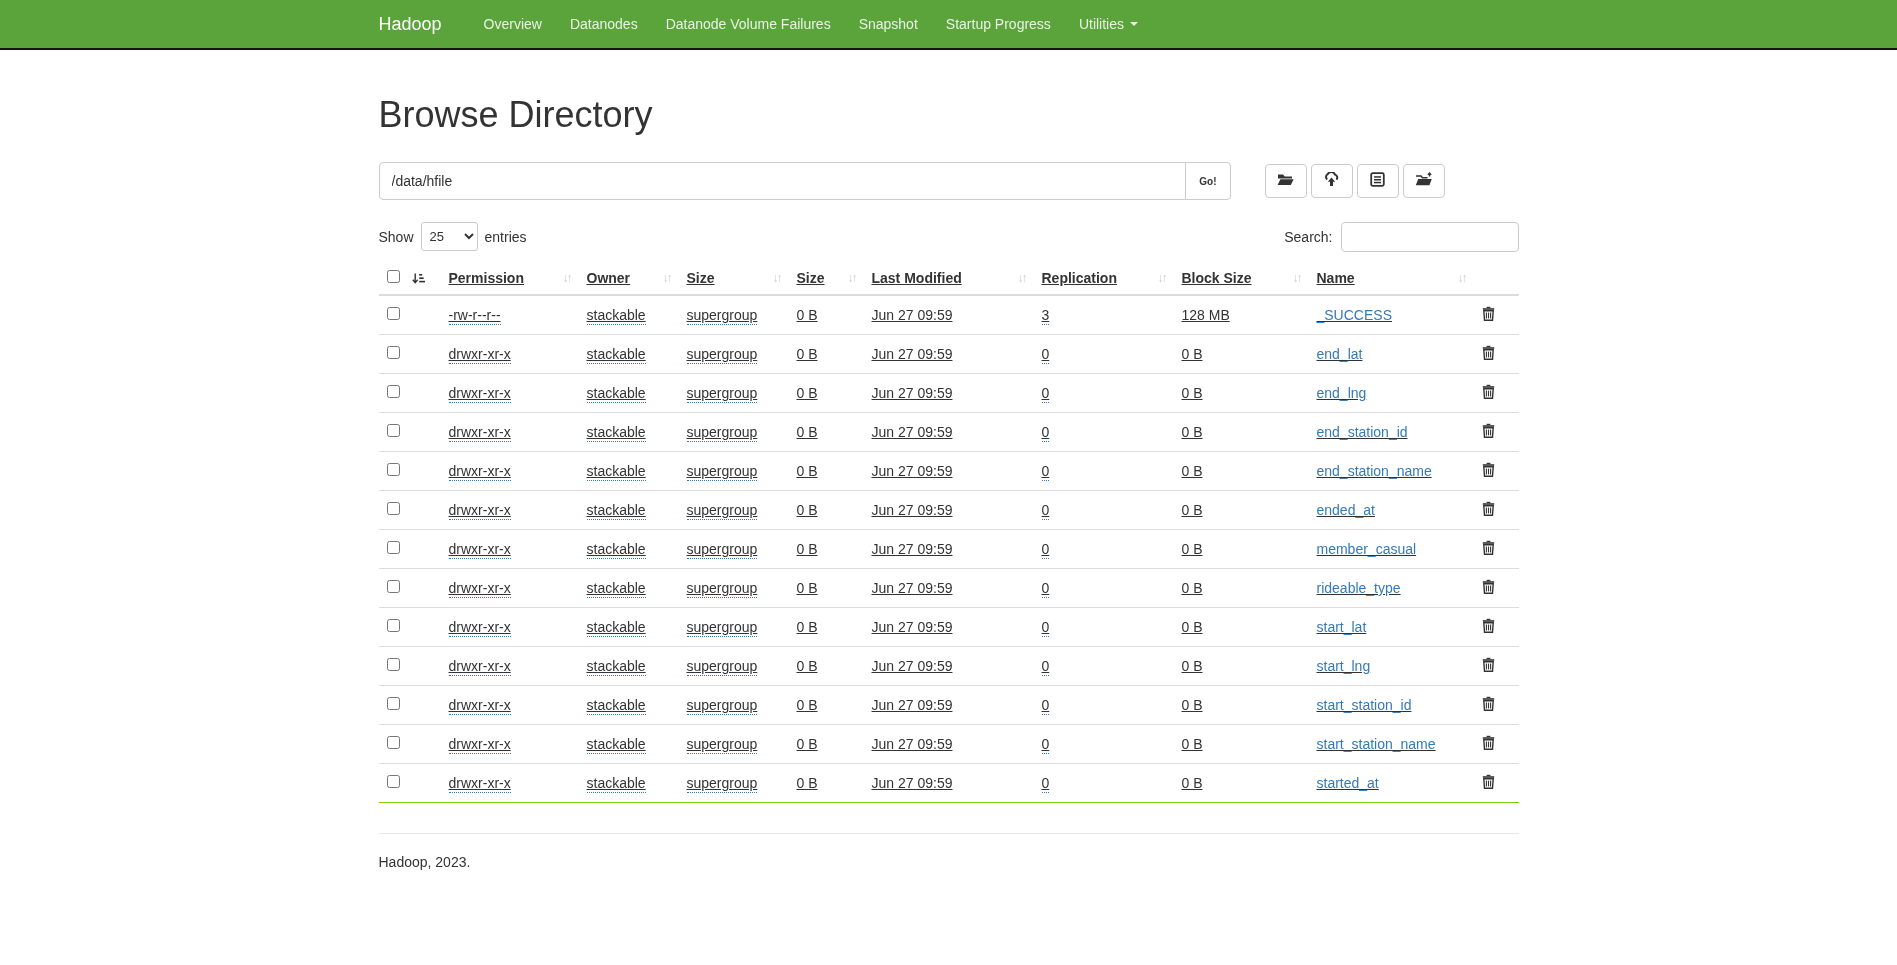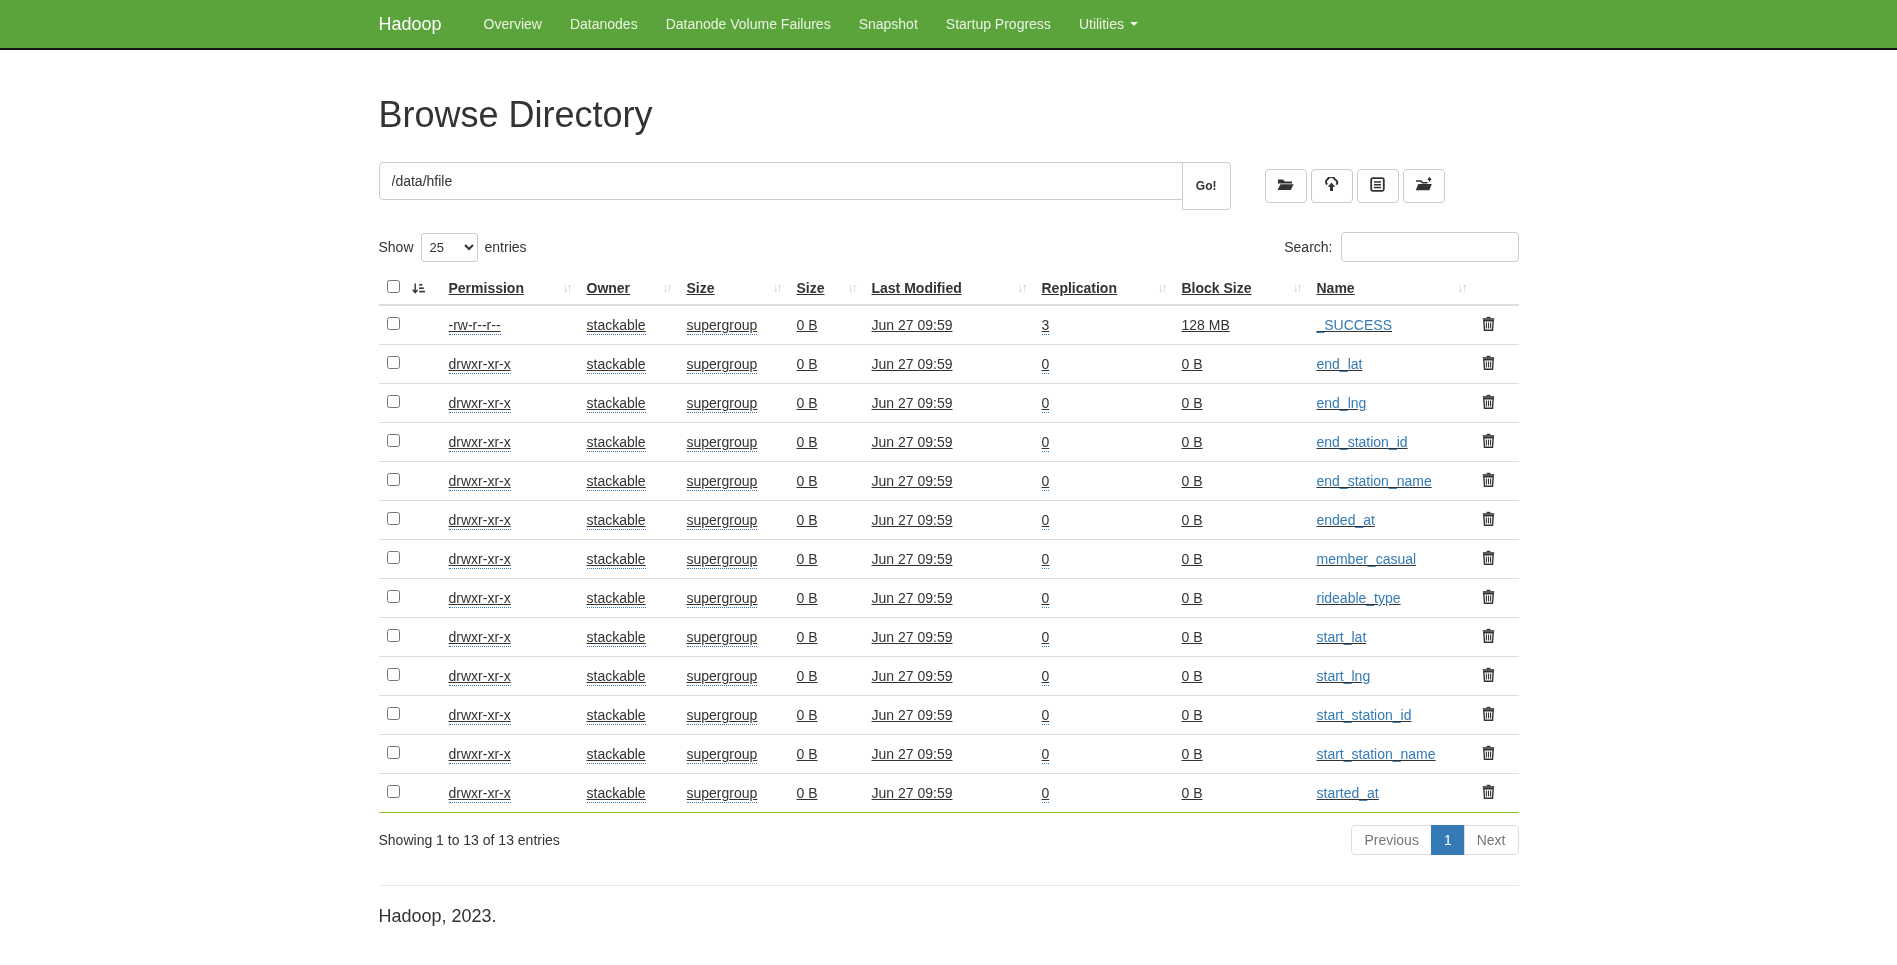--- a/index.html
+++ b/index.html
@@ -19,28 +19,28 @@
            border-top:4px solid #e9f4e2; border-left:4px solid transparent; border-right:4px solid transparent; }
   
   .container { width:1170px; margin:0 auto; padding:0 15px; }
   h1 { font-size:36px; font-weight:500; margin:44px 0 26px; color:#333; }
   
   .path-row { display:flex; margin-bottom:22px; }
   .input-group { display:flex; width:852px; flex:0 0 852px; }
   .dir-input { flex:1; height:38px; border:1px solid #ccc; border-radius:4px 0 0 4px;
                padding:6px 12px; font-size:14px; color:#333; outline:none;
                font-family:"Liberation Sans","DejaVu Sans",sans-serif; }
-  .go-btn { height:48px; padding:6px 13px; margin-left:-1px; border:1px solid #ccc;
-            border-radius:0 4px 4px 0; background:#fff; font-weight:700; font-size:12px;
+  .go-btn { height:38px; padding:6px 13px; margin-left:-1px; border:1px solid #ccc;
+            border-radius:0 4px 4px 0; background:#fff; font-weight:700; font-size:10px;
             color:#333; cursor:pointer; font-family:inherit; }
   .btn-toolbar { display:flex; gap:4px; margin-left:34px; align-items:center; }
   .icon-btn { width:42px; height:34px; border:1px solid #ccc; border-radius:4px; background:#fff;
               display:flex; align-items:center; justify-content:center; cursor:pointer; padding:0; }
   
-  .controls-row { display:flex; justify-content:space-between; align-items:center; margin:14px 0 10px; }
+  .controls-row { display:flex; justify-content:space-between; align-items:flex-start; margin:14px 0 10px; }
   .show-entries { display:flex; align-items:center; }
   .page-size { height:29px; border:1px solid #ccc; border-radius:3px; margin:0 7px; padding:2px 4px;
                font-size:13px; color:#333; font-family:inherit; background:#fff; min-width:57px; }
   .search-box { display:flex; align-items:center; }
   .search-input { height:30px; width:178px; border:1px solid #ccc; border-radius:4px;
                   margin-left:8px; padding:4px 8px; font-size:14px; outline:none; font-family:inherit; }
   
   table { width:100%; border-collapse:collapse; table-layout:fixed; border-bottom:1px solid #84cc16;text-decoration:underline; }
   th { font-weight:700; text-align:left; padding:8px; border-bottom:2px solid #ddd;
        position:relative; font-size:14px; cursor:pointer; white-space:nowrap; }
@@ -55,21 +55,21 @@
   input[type=checkbox] { width:13px; height:13px; margin:0; cursor:pointer; }
   
   .table-footer { display:flex; justify-content:space-between; align-items:center; margin-top:12px; }
   .pagination { display:flex; list-style:none; margin:0; padding:0; }
   .pagination li { padding:6px 12px; border:1px solid #ddd; margin-left:-1px; background:#fff;
                    color:#777; cursor:pointer; font-size:14px; }
   .pagination li:first-child { border-radius:4px 0 0 4px; margin-left:0; }
   .pagination li:last-child { border-radius:0 4px 4px 0; }
   .pagination li.active { background:#337ab7; border-color:#337ab7; color:#fff; }
   hr { border:none; border-top:1px solid #e8e8e8; margin:30px 0 20px; }
-  .site-footer { font-size:18px; color:#333; padding-bottom:30px; }
+  .site-footer { font-size:14px; color:#333; padding-bottom:30px; }
 </style>
 </head>
 <body>
 
 <nav class="navbar">
   <div class="nav-container">
     <a class="brand">Hadoop</a>
     <ul class="nav-items" id="nav-items">
         <li class="nav-item">Overview</li>
         <li class="nav-item">Datanodes</li>
@@ -436,24 +436,16 @@
                   <path d="M1.8 4.8 h9.4 l-0.7 9.4 h-8 z" fill="none" stroke="#333" stroke-width="1.4"></path>
                   <line x1="4.4" y1="6.6" x2="4.4" y2="12.4" stroke="#333" stroke-width="1.1"></line>
                   <line x1="6.5" y1="6.6" x2="6.5" y2="12.4" stroke="#333" stroke-width="1.1"></line>
                   <line x1="8.6" y1="6.6" x2="8.6" y2="12.4" stroke="#333" stroke-width="1.1"></line>
                 </svg></span>
             </button></td>
         </tr>
       </tbody>
   </table>
 
-  <div class="table-footer">
-    <div>Showing 1 to 13 of 13 entries</div>
-    <ul class="pagination">
-      <li>Previous</li>
-      <li class="active">1</li>
-      <li>Next</li>
-    </ul>
-  </div>
 
   <hr>
   <div class="site-footer">Hadoop, 2023.</div>
 </div>
 
 </body></html>

